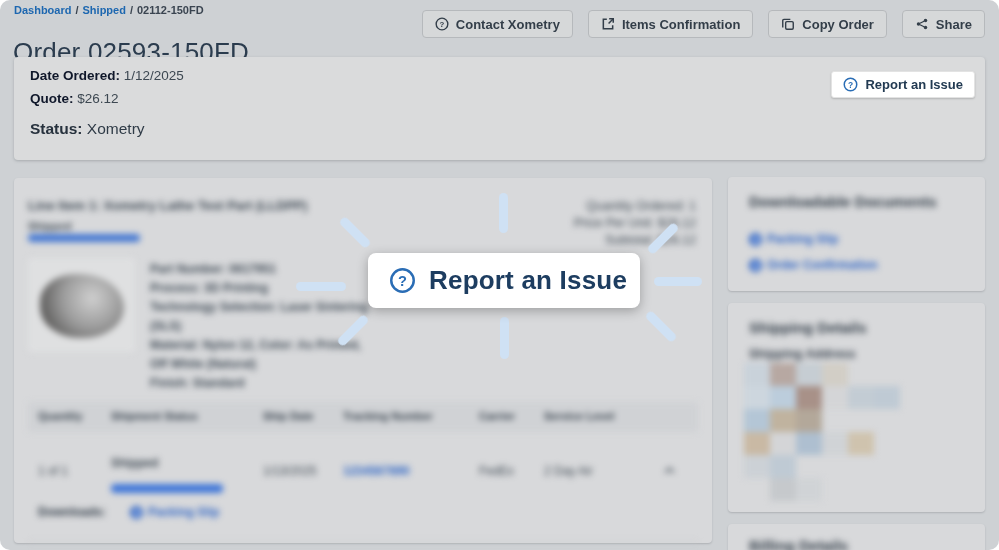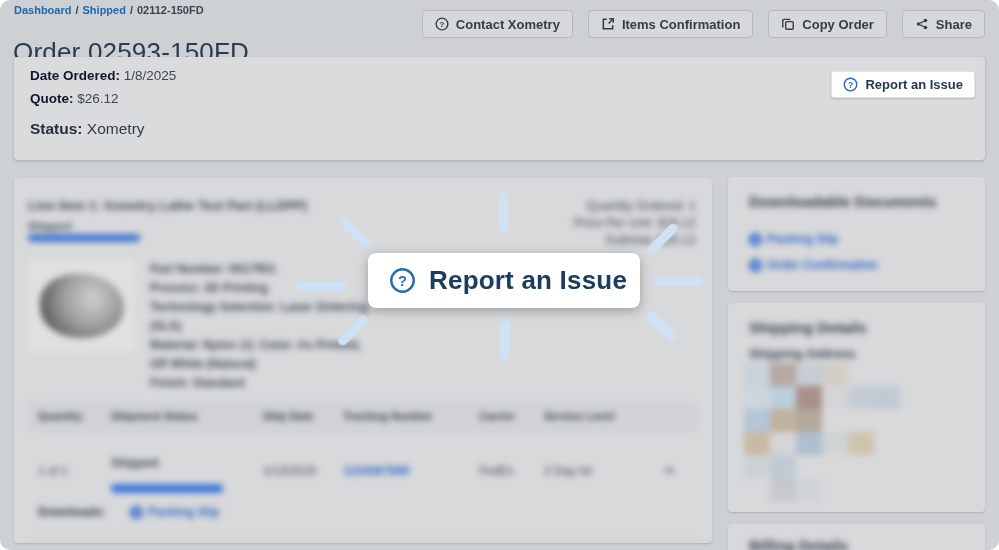--- a/index.html
+++ b/index.html
@@ -138,21 +138,21 @@
           <circle cx="18" cy="6" r="3"></circle>
           <circle cx="18" cy="18" r="3"></circle>
           <path d="M8.5 10.8 15.5 7.2M8.5 13.2l7 3.6" stroke="currentColor" stroke-width="2" fill="none"></path>
         </svg>
       <span>Share</span>
     </button>
   </div>
 
   <div class="summary">
     <div class="col-a">
-      <div class="srow"><b>Date Ordered:</b> <span>1/8/2025</span></div>
+      <div class="srow"><b>Date Ordered:</b> <span>1/12/2025</span></div>
       <div class="srow"><b>Quote:</b> <span>$26.12</span></div>
     </div>
     <div class="status-row"><b>Status:</b> <span>Xometry</span></div>
     <button class="report-btn">
       <svg width="15" height="15" viewBox="0 0 24 24">
           <circle cx="12" cy="12" r="10" fill="none" stroke="currentColor" stroke-width="2.4"></circle>
           <text x="12" y="17" text-anchor="middle" font-size="13.5" font-weight="bold" fill="currentColor">?</text>
         </svg>
       <span>Report an Issue</span>
     </button>

